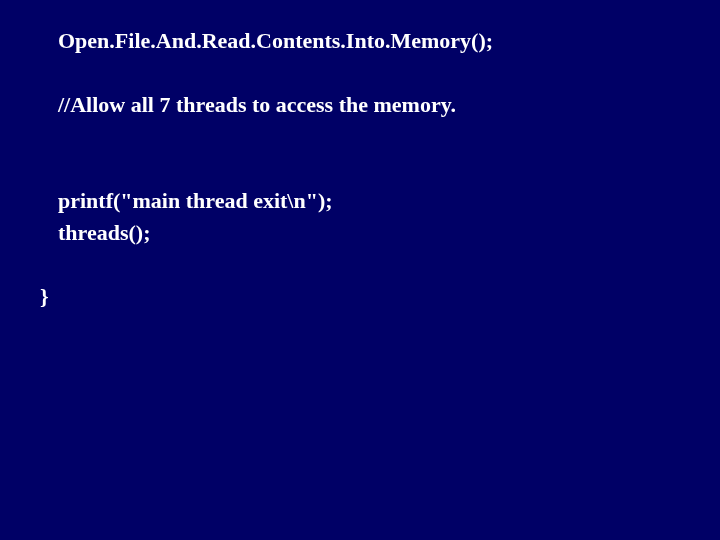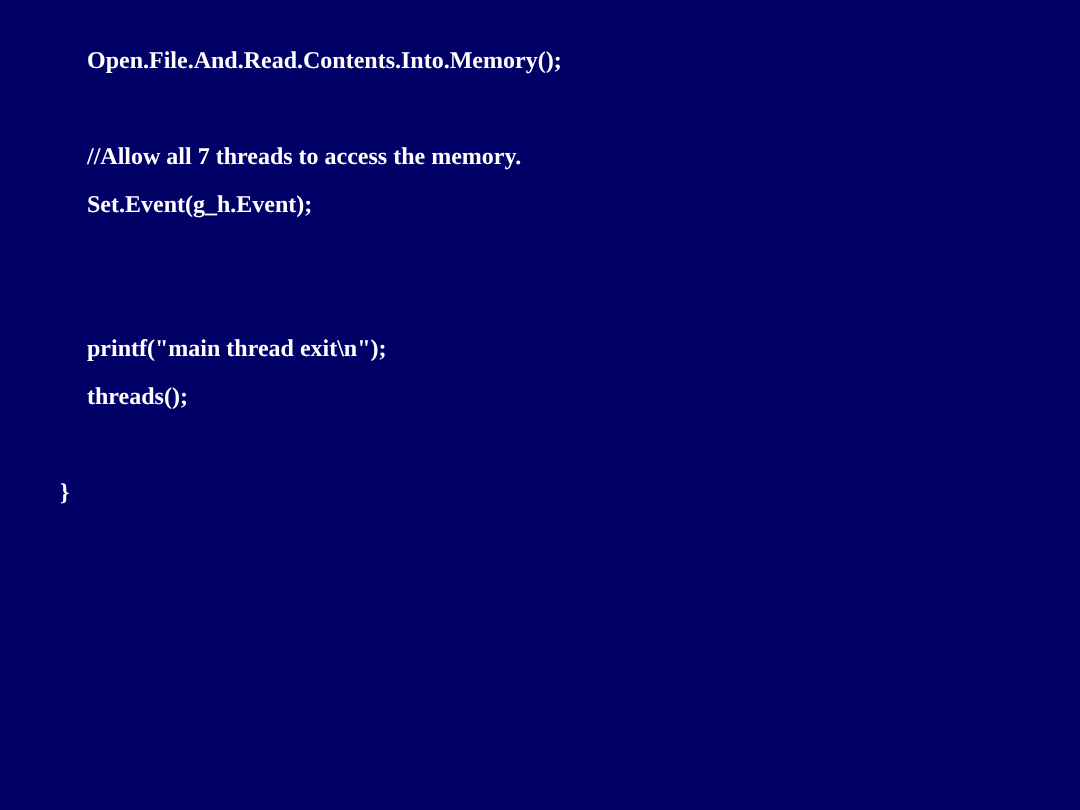--- a/index.html
+++ b/index.html
@@ -15,41 +15,40 @@
   .slide {
     box-sizing: border-box;
     width: 720px;
     height: 540px;
     padding: 25px 40px 25px 40px;
   }
   .indent {
     margin-left: 18px;
   }
   .line {
-    font-size: 16px;
+    font-size: 22px;
     line-height: 32px;
     white-space: pre;
     font-weight: bold;
   }
   .bold {
     font-weight: bold;
   }
   .gap {
     height: 32px;
   }
 </style>
 </head>
 <body>
 
 <div class="slide">
   <div class="indent">
     <div class="line bold">Open.File.And.Read.Contents.Into.Memory();</div>
     <div class="gap"></div>
     <div class="line bold">//Allow all 7 threads to access the memory.</div>
-    <div class="line bold">Set.Event(g_h.Event);</div>
     <div class="gap"></div>
     <div class="gap"></div>
     <div class="line bold">printf("main thread exit\n");</div>
     <div class="line bold">threads();</div>
     <div class="gap"></div>
   </div>
   <div class="line bold">}</div>
 </div>
 
 </body></html>

